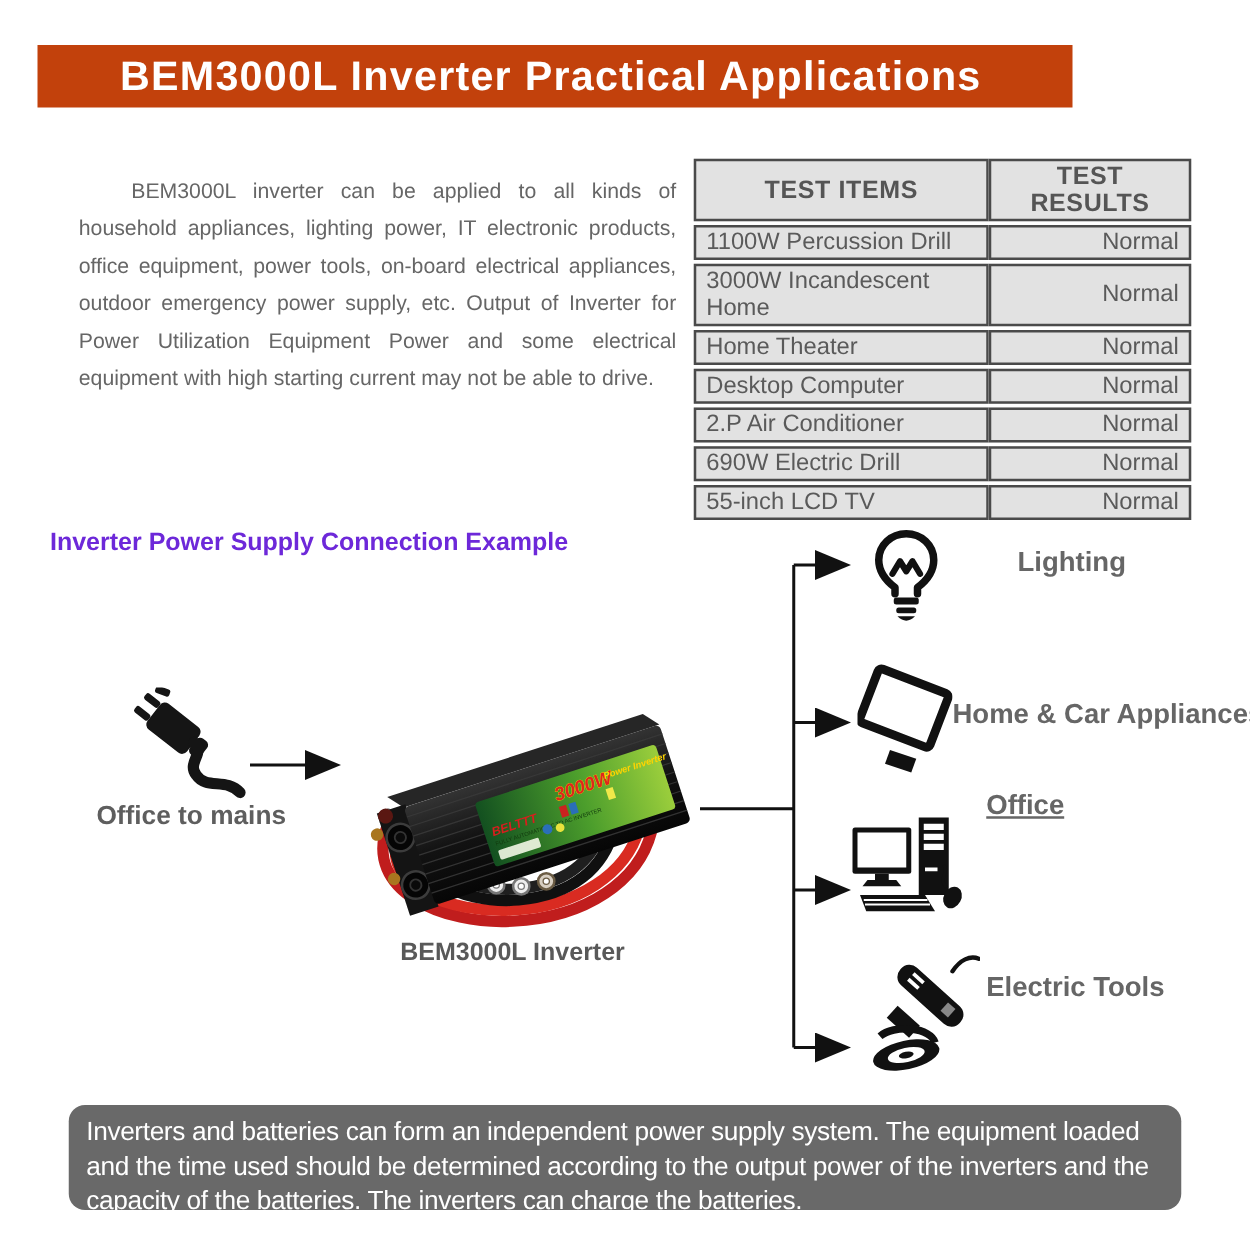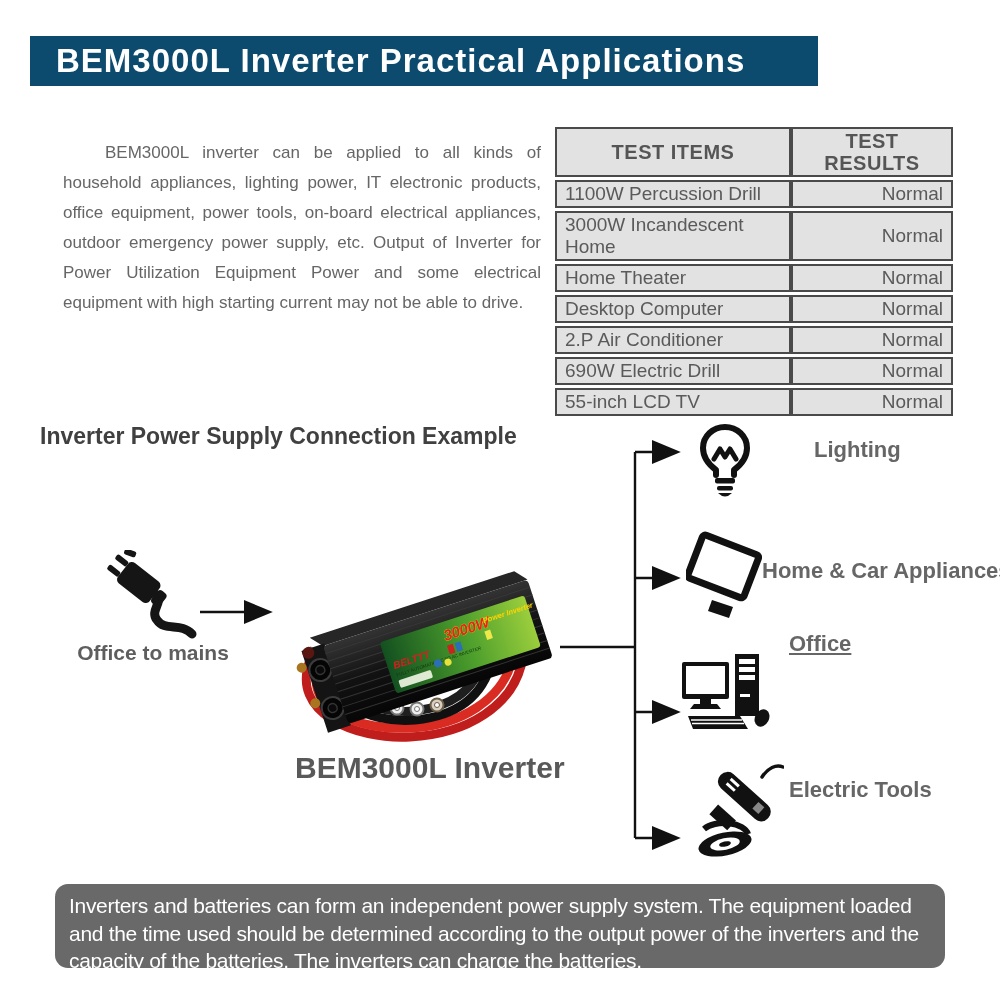--- a/index.html
+++ b/index.html
@@ -1,21 +1,21 @@
 <!DOCTYPE html>
 <html><head>
 <meta charset="utf-8">
 <style>
   html,body{margin:0;padding:0;background:#fff;}
   .canvas{position:relative;width:1000px;height:1000px;background:#ffffff;
           font-family:"Liberation Sans",sans-serif;overflow:hidden;}
 
   
   .header-bar{position:absolute;left:30px;top:36px;width:788px;height:50px;
-              background:#0c4a6e;display:flex;align-items:center;}
+              background:#c2410c;display:flex;align-items:center;padding-left:40px;}
   .header-bar h1{margin:0;padding-left:26px;color:#ffffff;font-size:33px;
                  font-weight:bold;letter-spacing:1px;white-space:nowrap;}
 
   
   .intro{position:absolute;left:63px;top:121px;width:478px;color:#666666;
          font-size:17px;line-height:30px;text-align:justify;text-indent:42px;}
 
   
   .test-table-wrap{position:absolute;left:555px;top:124px;width:398px;}
   table.test-table{width:100%;border-collapse:separate;border-spacing:0 3px;}
@@ -23,30 +23,30 @@
       background:#e2e2e2;border:2px solid #4a4a4a;height:22px;
       padding:1px 8px;color:#5a5a5a;font-size:19px;line-height:22px;}
   table.test-table th{font-weight:bold;text-align:center;font-size:20px;
       letter-spacing:0.5px;color:#555555;height:24px;margin-left:14px;}
   td.cell-item{text-align:left;border-right-width:1.5px;}
   td.cell-result{text-align:right;width:142px;border-left-width:1.5px;}
   th.col-items{border-right-width:1.5px;}
   th.col-results{border-left-width:1.5px;}
 
   
-  .section-heading{position:absolute;left:40px;top:423px;color:#404040;
-      font-size:23px;font-weight:bold;white-space:nowrap;}
+  .section-heading{position:absolute;left:40px;top:423px;color:#6d28d9;
+      font-size:20px;font-weight:bold;white-space:nowrap;}
 
   
   .diagram-label{position:absolute;color:#666666;font-weight:bold;
       font-size:22px;white-space:nowrap;}
   .source-label{position:absolute;left:48px;top:641px;width:210px;text-align:center;
       color:#5e5e5e;font-weight:bold;font-size:21px;}
   .product-caption{position:absolute;left:295px;top:751px;width:230px;text-align:center;
-      color:#595959;font-weight:bold;font-size:30px;white-space:nowrap;}
+      color:#595959;font-weight:bold;font-size:20px;white-space:nowrap;}
 
   
   .footer-note{position:absolute;left:55px;top:884px;width:890px;height:84px;
       background:#696969;border-radius:13px;box-sizing:border-box;
       padding:8px 14px;color:#ffffff;font-size:21px;line-height:27.5px;
       letter-spacing:-0.3px;}
 
   .abs{position:absolute;}
   svg{display:block;}
 </style>

